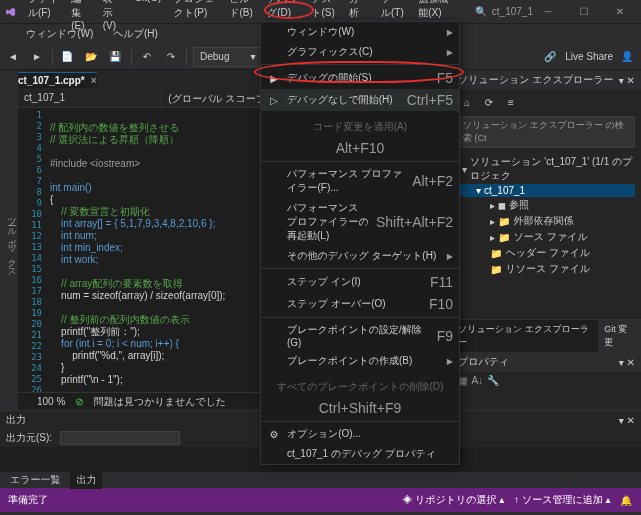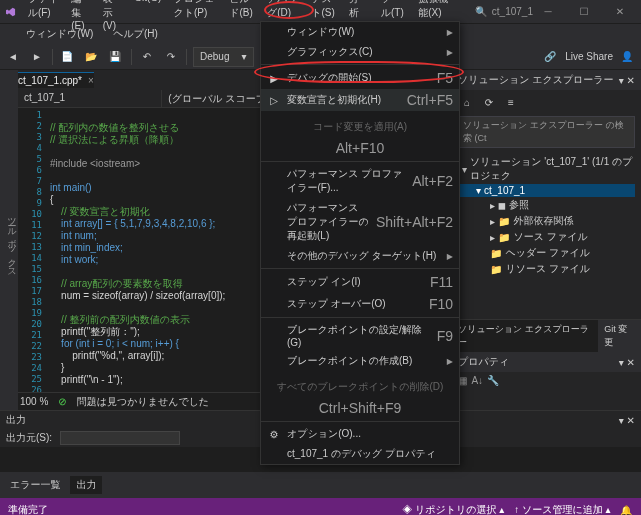--- a/index.html
+++ b/index.html
@@ -11,55 +11,55 @@
 .hl-ring{position:absolute;border:2px solid #e03030;border-radius:50%;pointer-events:none;}
 .ring1{left:264px;top:1px;width:50px;height:18px;}
 .titlebar .search{margin-left:20px;display:flex;align-items:center;gap:4px;flex:1;}
 .search-input{color:#999;}
 .titlebar-right{display:flex;gap:6px;align-items:center;color:#999;}
 .winbtn{width:30px;text-align:center;}
 .menubar2{height:20px;background:#2d2d30;display:flex;align-items:center;padding-left:20px;gap:8px;}
 .toolbar{height:26px;background:#2d2d30;display:flex;align-items:center;padding:0 4px;gap:6px;border-bottom:1px solid #1e1e1e;}
 .tb-btn{width:18px;height:18px;display:flex;align-items:center;justify-content:center;color:#ccc;}
 .tb-sep{width:1px;height:16px;background:#444;}
-.tb-combo{background:#333;border:1px solid #444;padding:1px 6px;height:20px;display:flex;align-items:center;gap:12px;}
+.tb-combo{background:#333;border:1px solid #444;padding:1px 6px;height:20px;display:flex;align-items:center;gap:21px;}
 .body-row{display:flex;height:340px;}
 .left-rail{width:18px;background:#2d2d30;writing-mode:vertical-rl;font-size:9px;color:#999;text-align:center;padding-top:4px;}
 .editor-pane{flex:1;display:flex;flex-direction:column;background:#1e1e1e;min-width:0;}
 .tabs{height:20px;background:#252526;display:flex;align-items:center;}
-.tab{background:#1e1e1e;padding:2px 0;border-top:1px solid #0e639c;color:#eee;}
+.tab{background:#1e1e1e;padding:2px 0;border-top:1px solid #0e639c;color:#eee;font-weight:bold;}
 .tabx{margin-left:6px;color:#999;}
 .scopebar{height:18px;background:#252526;display:flex;border-bottom:1px solid #333;}
 .scopebar .sb{flex:1;padding:2px 6px;color:#ccc;border-right:1px solid #333;}
 .code-area{flex:1;display:flex;overflow:hidden;position:relative;}
 .gutter{width:28px;background:#1e1e1e;color:#2b91af;text-align:right;padding:2px 4px 0 0;line-height:11px;font-family:Consolas,monospace;font-size:9px;}
 .code{flex:1;padding:2px 0 0 4px;font-family:Consolas,monospace;font-size:9px;line-height:11px;white-space:pre;color:#d4d4d4;}
 .c-cm{color:#57a64a;}
 .c-kw{color:#569cd6;}
 .c-pp{color:#9b9b9b;}
-.statusbar-edit{height:18px;background:#1e1e1e;display:flex;align-items:center;padding:0 2px;gap:10px;border-top:1px solid #333;font-size:9px;}
+.statusbar-edit{height:18px;background:#1e1e1e;display:flex;align-items:center;padding:0 19px;gap:10px;border-top:1px solid #333;font-size:9px;}
 .statusbar-edit .right{margin-left:auto;display:flex;gap:10px;}
 .right-pane{width:190px;background:#252526;display:flex;flex-direction:column;border-left:1px solid #333;}
 .panel-title{background:#2d2d30;padding:3px 6px;display:flex;align-items:center;justify-content:space-between;font-size:9px;}
 .panel-body{padding:4px 6px;font-size:9px;}
 .search-box{background:#333;border:1px solid #3f3f46;padding:2px 4px;margin:2px 6px;font-size:9px;color:#999;}
 .tree-item{padding:1px 0 1px 4px;display:flex;align-items:center;gap:3px;}
 .tree-item.sel{background:#094771;color:#fff;}
 .indent1{padding-left:18px;}
 .indent2{padding-left:32px;}
 .folder-icon{color:#dcb67a;}
 .panel-tabs{display:flex;background:#2d2d30;border-top:1px solid #333;}
 .panel-tabs .pt{padding:3px 6px;font-size:9px;}
 .panel-tabs .pt.active{background:#1e1e1e;}
 .props{flex:1;}
 .props-tb{display:flex;gap:4px;padding:3px 6px;background:#252526;color:#999;}
 .output-panel{height:62px;background:#1e1e1e;border-top:1px solid #333;display:flex;flex-direction:column;}
 .output-header{height:18px;display:flex;align-items:center;padding:0 6px;gap:8px;font-size:9px;background:#252526;}
 .output-combo{background:#333;border:1px solid #444;padding:1px 6px;min-width:120px;height:14px;}
-.bottom-tabs{height:26px;background:#2d2d30;display:flex;align-items:center;padding:0 4px;gap:4px;font-size:9px;}
+.bottom-tabs{height:16px;background:#2d2d30;display:flex;align-items:center;padding:0 4px;gap:4px;font-size:9px;}
 .bottom-tabs .bt{padding:2px 6px;}
 .bottom-tabs .bt.active{background:#1e1e1e;}
 .statusbar{height:24px;background:#68217a;color:#fff;display:flex;align-items:center;padding:0 8px;gap:12px;font-size:9px;}
 .statusbar .right{margin-left:auto;display:flex;gap:10px;align-items:center;}
 .dropdown{position:absolute;left:260px;top:21px;width:200px;background:#1b1b1c;border:1px solid #333;box-shadow:2px 2px 8px rgba(0,0,0,.5);z-index:10;}
 .dd-item{display:flex;align-items:center;padding:3px 6px;gap:6px;font-size:9px;}
 .dd-item .dd-ico{width:14px;text-align:center;color:#ccc;}
 .dd-item .dd-lbl{flex:1;}
 .dd-item .dd-key{color:#999;font-size:14px;}
 .dd-item.disabled{color:#666;flex-direction:column;}
@@ -280,21 +280,21 @@
       <span class="dd-arrow">▶</span>
     </div>
     <div class="dd-sep"></div>
     <div class="dd-item">
       <span class="dd-ico">▶</span>
       <span class="dd-lbl">デバッグの開始(S)</span>
       <span class="dd-key">F5</span>
     </div>
     <div class="dd-item hl-row">
       <span class="dd-ico">▷</span>
-      <span class="dd-lbl">変数宣言と初期化(H)</span>
+      <span class="dd-lbl">デバッグなしで開始(H)</span>
       <span class="dd-key">Ctrl+F5</span>
     </div>
     <div class="dd-item disabled">
       <span class="dd-ico"></span>
       <span class="dd-lbl">コード変更を適用(A)</span>
       <span class="dd-key">Alt+F10</span>
     </div>
     <div class="dd-sep"></div>
     <div class="dd-item">
       <span class="dd-ico"></span>

